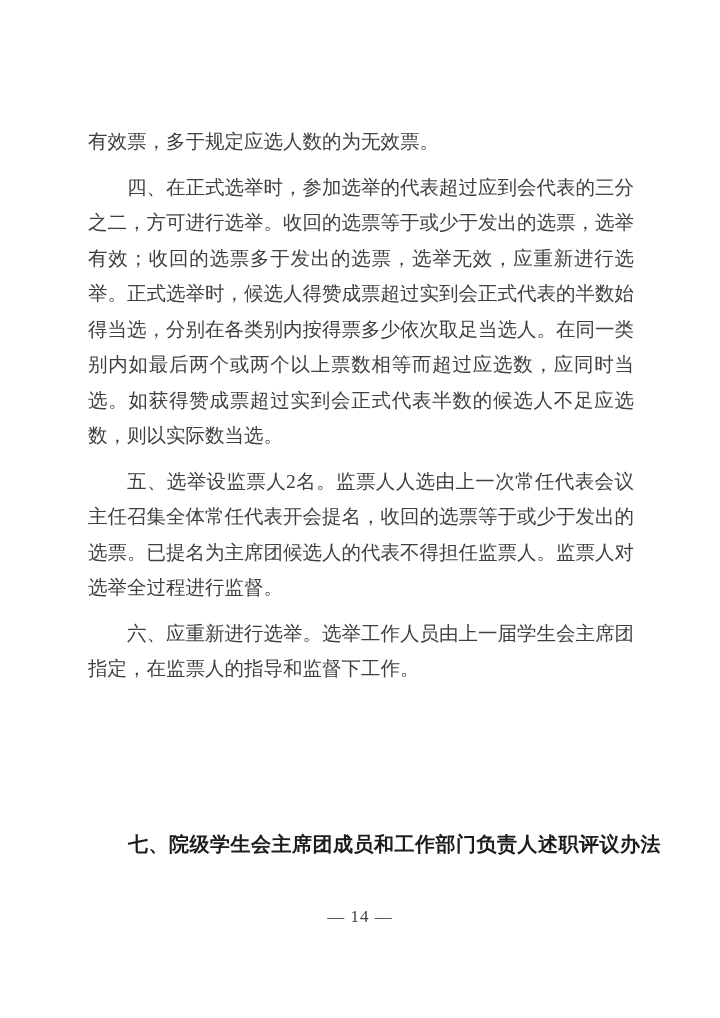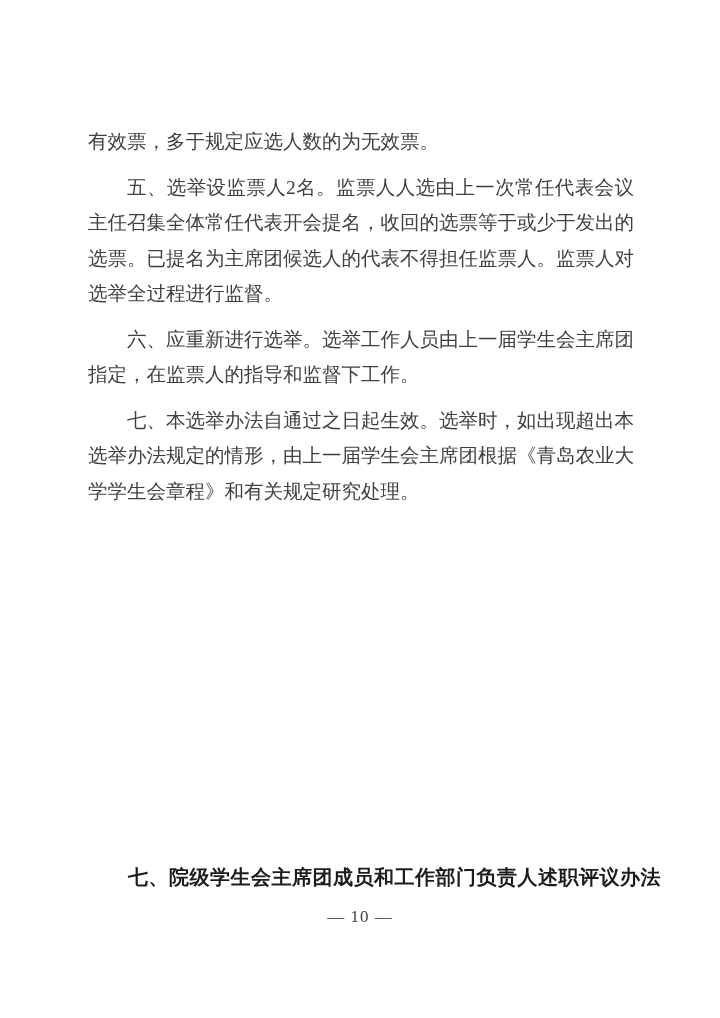--- a/index.html
+++ b/index.html
@@ -43,41 +43,40 @@
     top: 831px;
     width: 560px;
     font-family: "Liberation Sans", sans-serif;
     font-weight: bold;
     font-size: 20px;
     line-height: 26px;
     letter-spacing: 0.5px;
     color: var(--heading-color, #1c1c1c);
     text-indent: 2em;
     white-space: nowrap;
-    margin-top: 33px;
   }
   .page-number {
     position: absolute;
     left: 0;
     right: 0;
     top: 905px;
     text-align: center;
     font-size: 17px;
     line-height: 24px;
     color: var(--body-color, #3f3f3f);
     letter-spacing: 1px;
   }
 </style>
 </head>
 <body>
 
 <div class="page">
   <div class="text-block" id="paragraphs-container">
       <p class="para">有效票，多于规定应选人数的为无效票。</p>
+      <p class="para indent">四、在正式选举时，参加选举的代表超过应到会代表的三分之二，方可进行选举。收回的选票等于或少于发出的选票，选举有效；收回的选票多于发出的选票，选举无效，应重新进行选举。正式选举时，候选人得赞成票超过实到会正式代表的半数始得当选，分别在各类别内按得票多少依次取足当选人。在同一类别内如最后两个或两个以上票数相等而超过应选数，应同时当选。如获得赞成票超过实到会正式代表半数的候选人不足应选数，则以实际数当选。</p>
       <p class="para indent">五、选举设监票人2名。监票人人选由上一次常任代表会议主任召集全体常任代表开会提名，收回的选票等于或少于发出的选票。已提名为主席团候选人的代表不得担任监票人。监票人对选举全过程进行监督。</p>
       <p class="para indent">六、应重新进行选举。选举工作人员由上一届学生会主席团指定，在监票人的指导和监督下工作。</p>
-      <p class="para indent">七、本选举办法自通过之日起生效。选举时，如出现超出本选举办法规定的情形，由上一届学生会主席团根据《青岛农业大学学生会章程》和有关规定研究处理。</p>
     </div>
 
   <div class="section-heading">七、院级学生会主席团成员和工作部门负责人述职评议办法</div>
 
-  <div class="page-number">— 10 —</div>
+  <div class="page-number">— 14 —</div>
 </div>
 
 </body></html>

